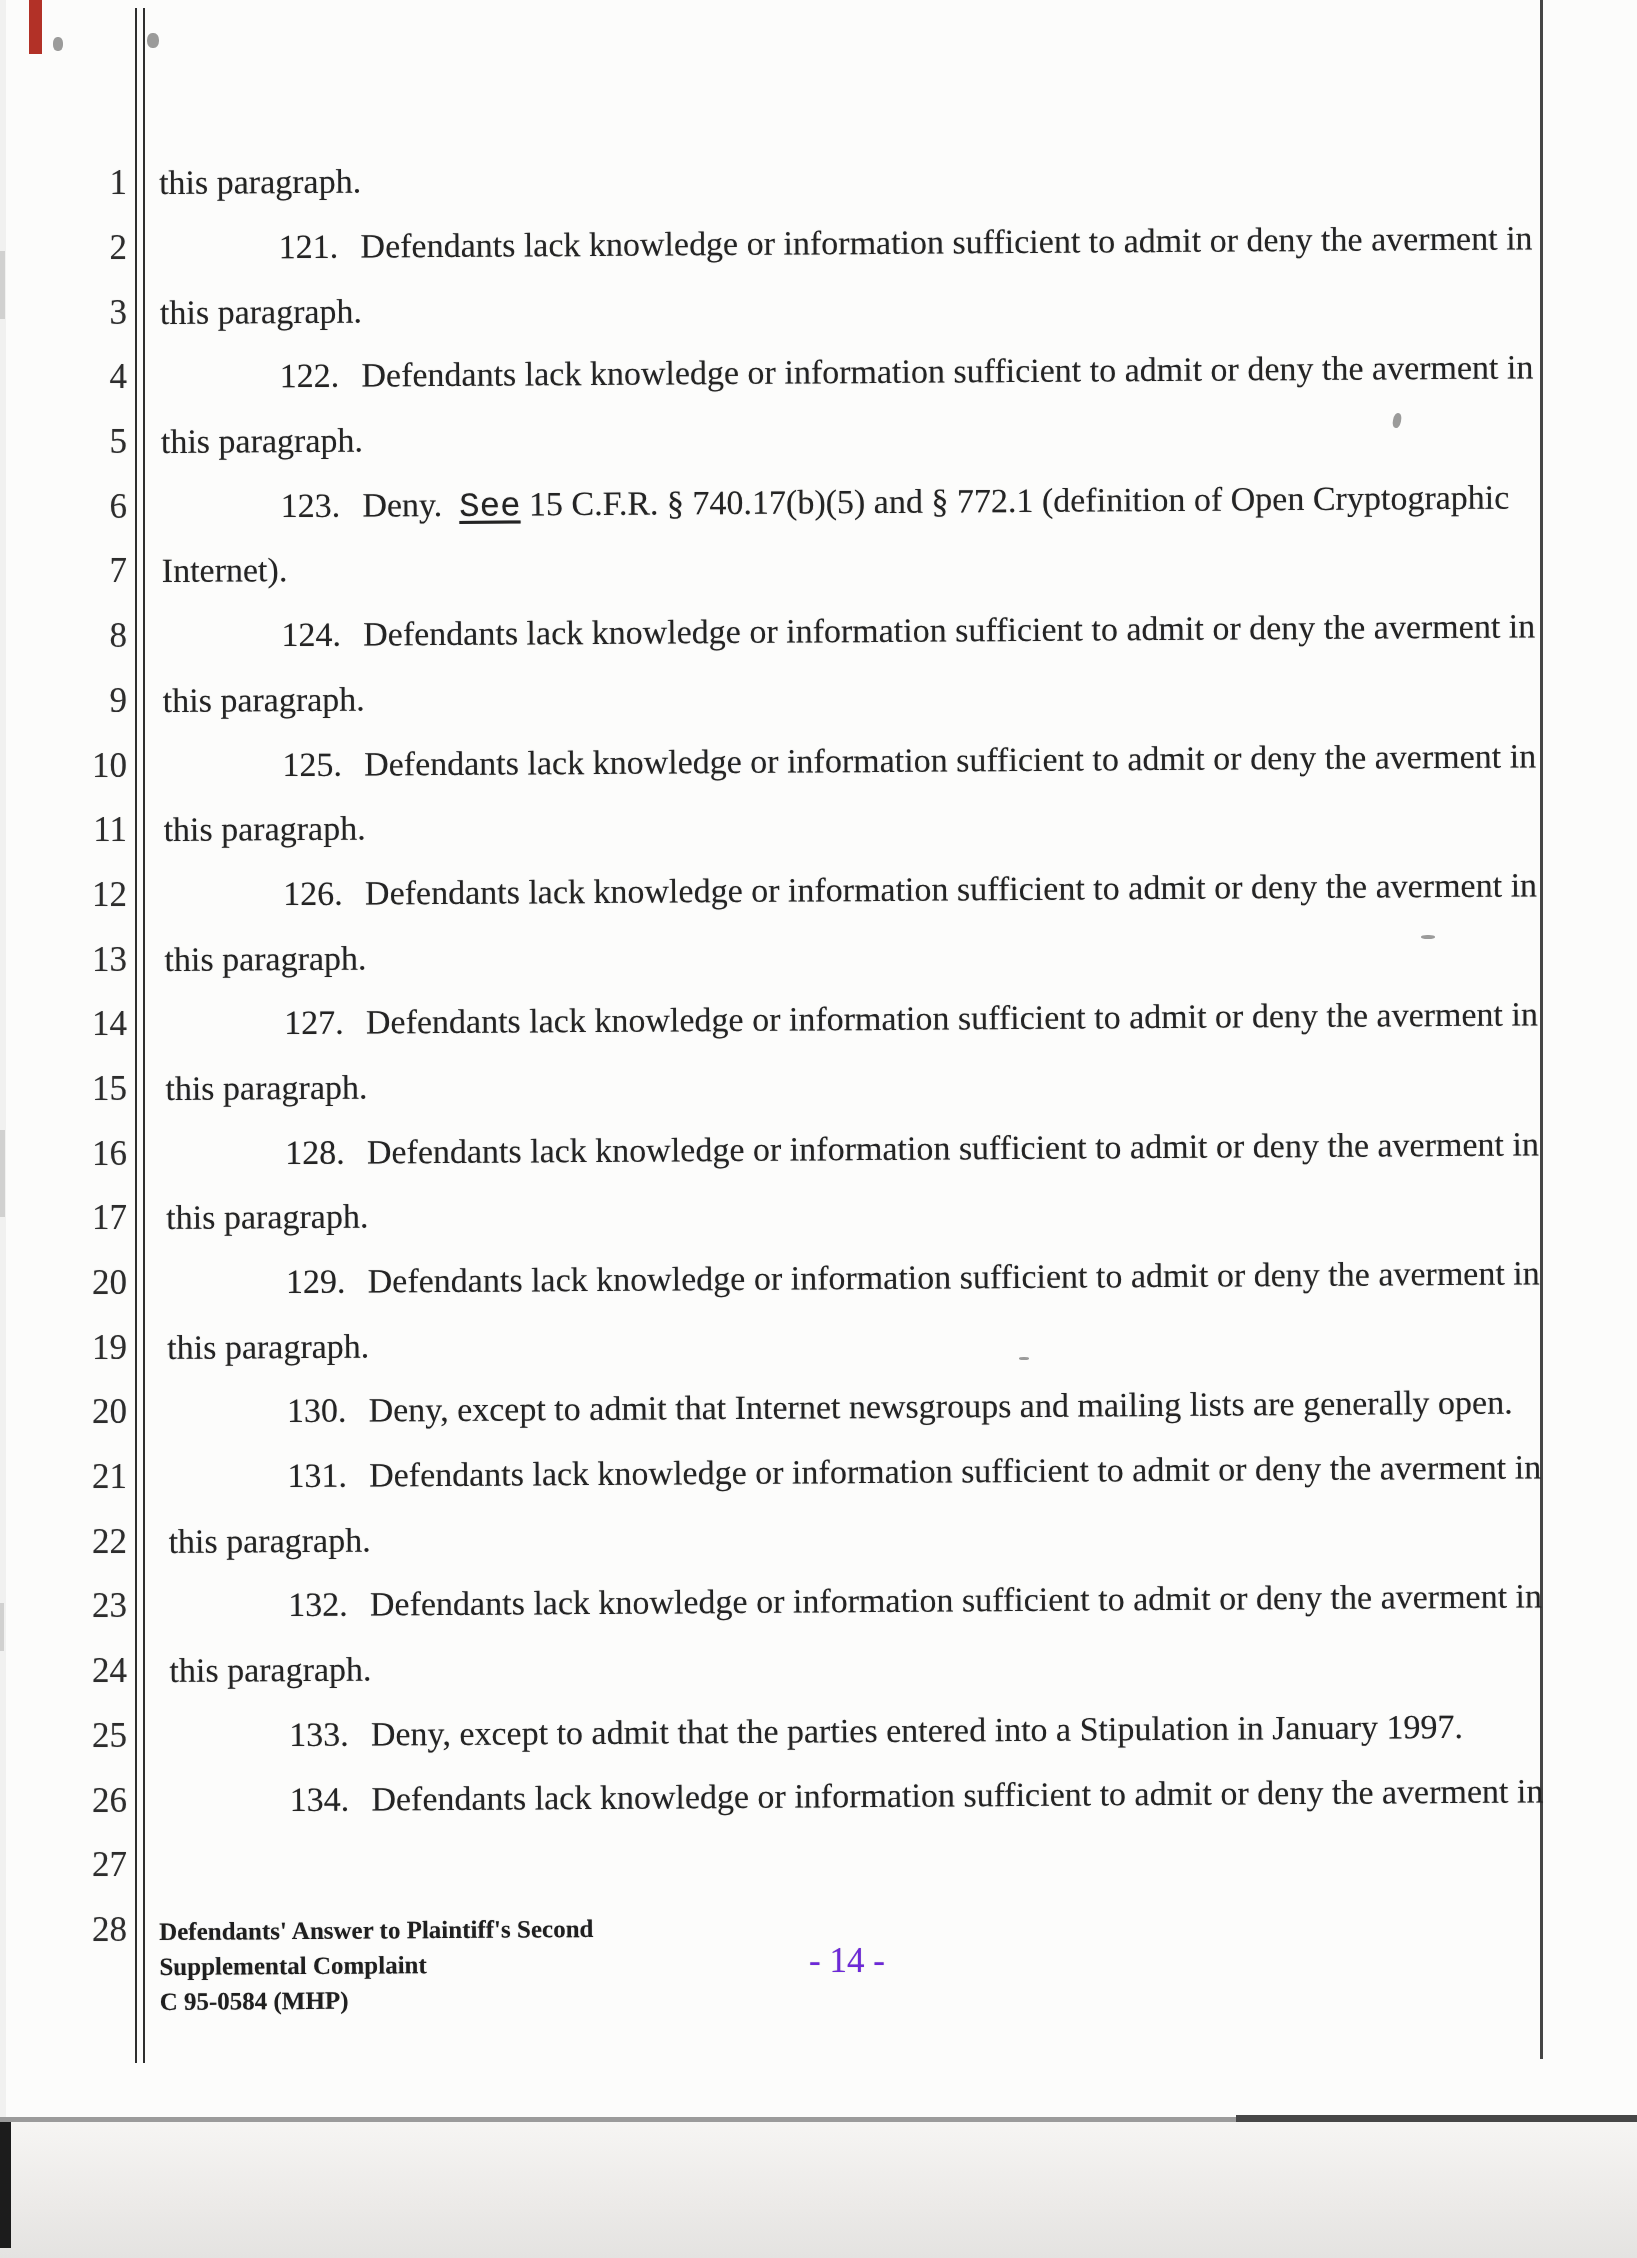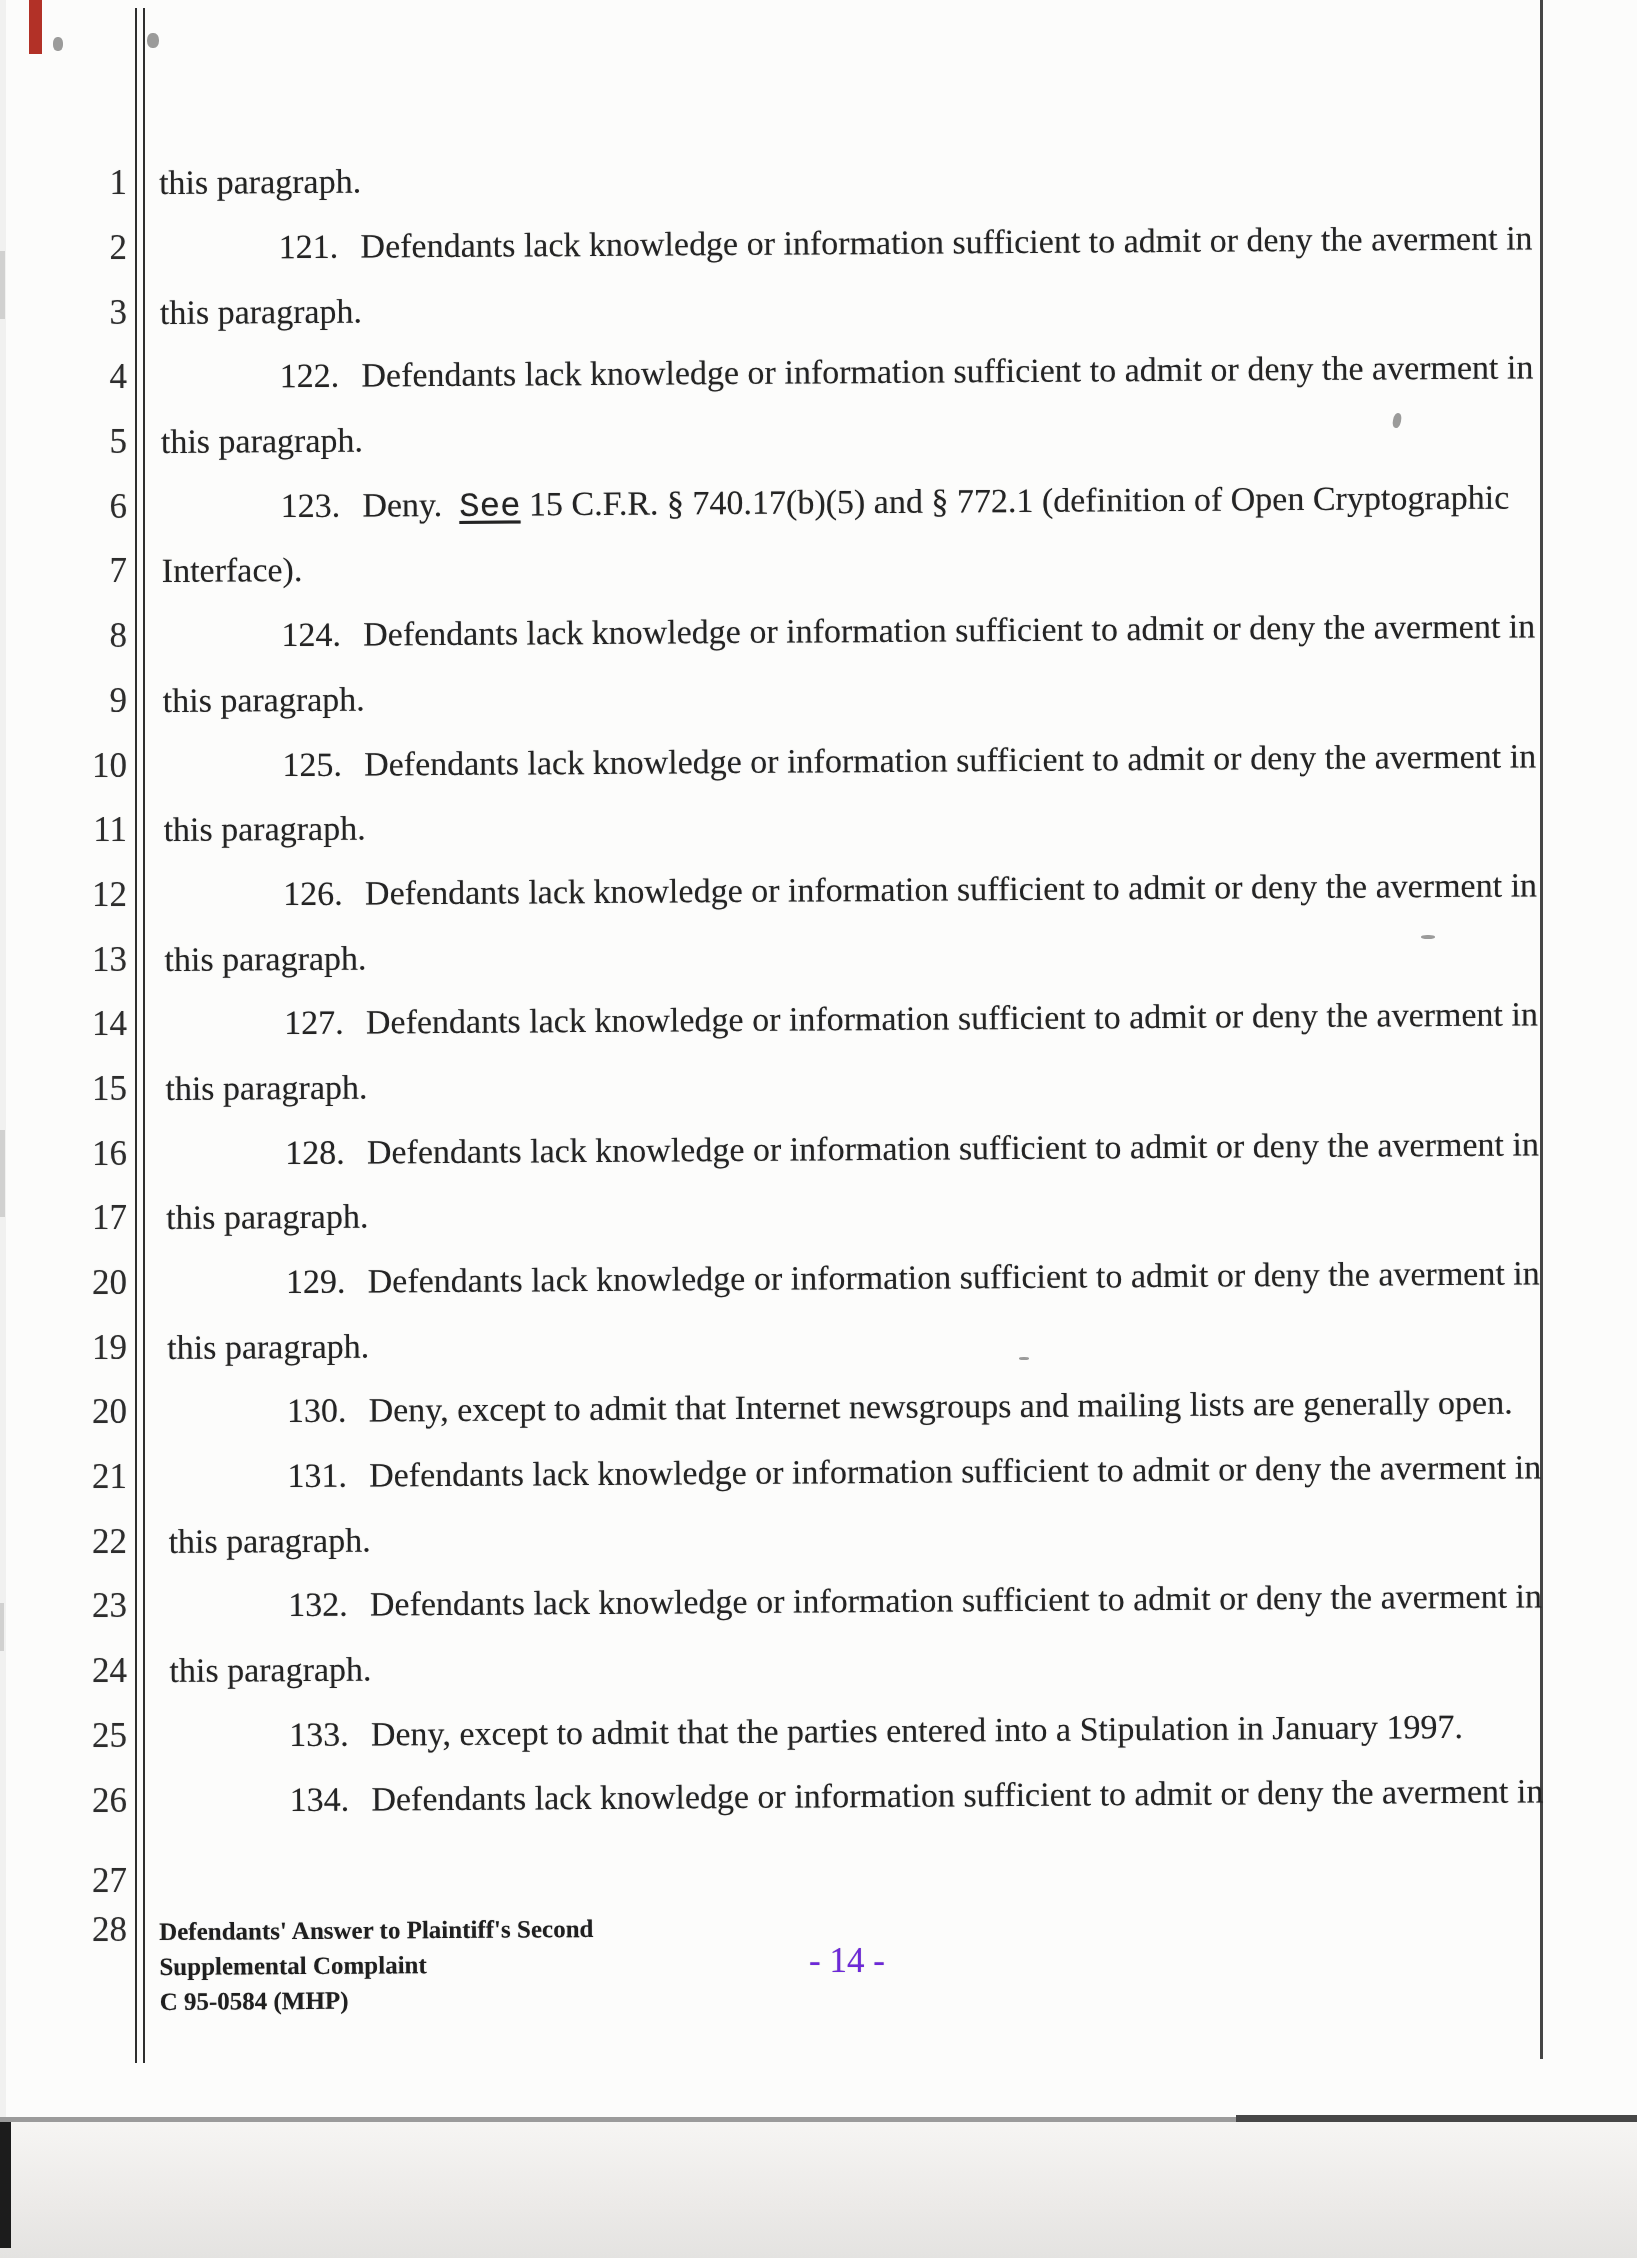--- a/index.html
+++ b/index.html
@@ -175,32 +175,32 @@
       <div class="lnum" style="top: 1194px;">17</div>
       <div class="lnum" style="top: 1259px;">20</div>
       <div class="lnum" style="top: 1324px;">19</div>
       <div class="lnum" style="top: 1388px;">20</div>
       <div class="lnum" style="top: 1453px;">21</div>
       <div class="lnum" style="top: 1518px;">22</div>
       <div class="lnum" style="top: 1582px;">23</div>
       <div class="lnum" style="top: 1647px;">24</div>
       <div class="lnum" style="top: 1712px;">25</div>
       <div class="lnum" style="top: 1777px;">26</div>
-      <div class="lnum" style="top: 1841px; margin-top: 16px;">27</div>
+      <div class="lnum" style="top: 1841px;">27</div>
       <div class="lnum" style="top: 1906px;">28</div>
     </div>
 
   <div id="body-lines">
       <div class="bline" style="top: 159px;"><span>this paragraph.</span></div>
       <div class="bline para" style="top: 224px;"><span class="pnum">121.</span><span>Defendants lack knowledge or information sufficient to admit or deny the averment in</span></div>
       <div class="bline" style="top: 289px;"><span>this paragraph.</span></div>
       <div class="bline para" style="top: 353px;"><span class="pnum">122.</span><span>Defendants lack knowledge or information sufficient to admit or deny the averment in</span></div>
       <div class="bline" style="top: 418px;"><span>this paragraph.</span></div>
       <div class="bline para" style="top: 483px;"><span class="pnum">123.</span><span>Deny.&nbsp; </span><span class="useg">See</span><span> 15 C.F.R. § 740.17(b)(5) and § 772.1 (definition of Open Cryptographic</span></div>
-      <div class="bline" style="top: 547px;"><span>Interface).</span></div>
+      <div class="bline" style="top: 547px;"><span>Internet).</span></div>
       <div class="bline para" style="top: 612px;"><span class="pnum">124.</span><span>Defendants lack knowledge or information sufficient to admit or deny the averment in</span></div>
       <div class="bline" style="top: 677px;"><span>this paragraph.</span></div>
       <div class="bline para" style="top: 742px;"><span class="pnum">125.</span><span>Defendants lack knowledge or information sufficient to admit or deny the averment in</span></div>
       <div class="bline" style="top: 806px;"><span>this paragraph.</span></div>
       <div class="bline para" style="top: 871px;"><span class="pnum">126.</span><span>Defendants lack knowledge or information sufficient to admit or deny the averment in</span></div>
       <div class="bline" style="top: 936px;"><span>this paragraph.</span></div>
       <div class="bline para" style="top: 1000px;"><span class="pnum">127.</span><span>Defendants lack knowledge or information sufficient to admit or deny the averment in</span></div>
       <div class="bline" style="top: 1065px;"><span>this paragraph.</span></div>
       <div class="bline para" style="top: 1130px;"><span class="pnum">128.</span><span>Defendants lack knowledge or information sufficient to admit or deny the averment in</span></div>
       <div class="bline" style="top: 1194px;"><span>this paragraph.</span></div>

